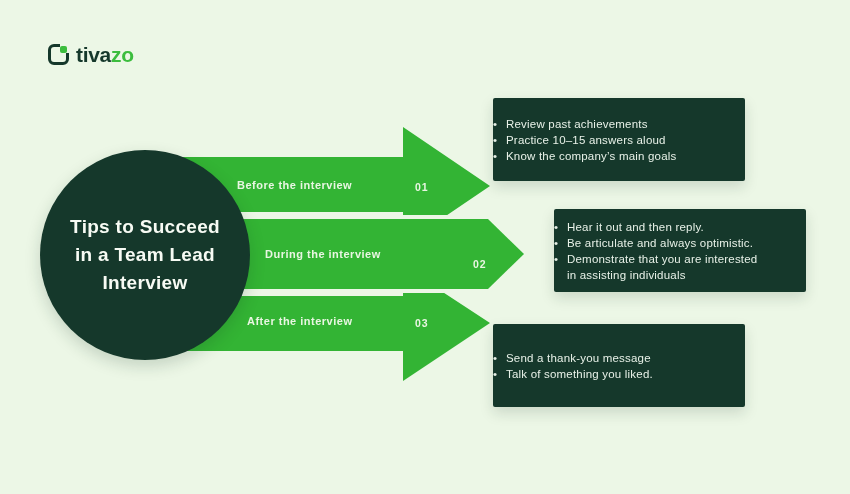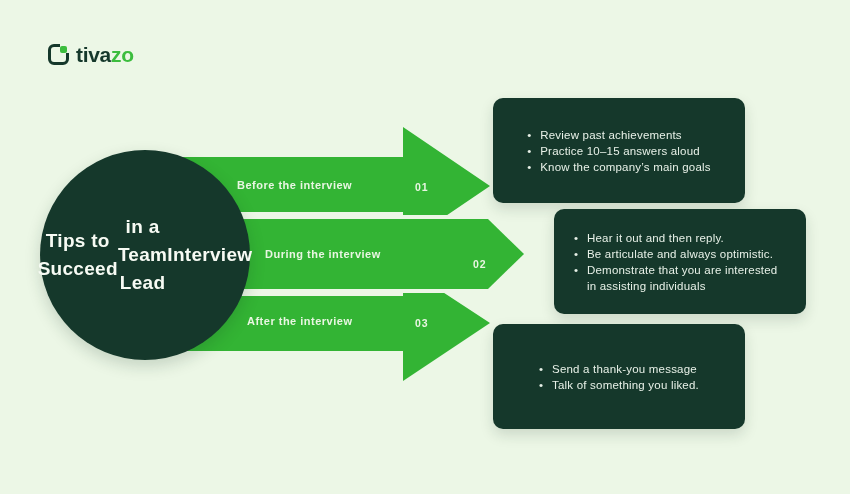--- a/index.html
+++ b/index.html
@@ -36,26 +36,26 @@
   .num-before{left:415px;top:187px;}
   .lab-during{left:265px;top:254px;}
   .num-during{left:473px;top:264px;}
   .lab-after{left:247px;top:321px;}
   .num-after{left:415px;top:323px;}
 
   
   .circle{position:absolute;left:40px;top:150px;width:210px;height:210px;border-radius:50%;
     background:var(--dark);display:flex;align-items:center;justify-content:center;
     box-shadow:0 6px 16px rgba(18,50,36,.18);}
-  .circle-title{display:flex;align-items:center;text-align:center;
+  .circle-title{display:flex;flex-direction:column;align-items:center;text-align:center;
     color:var(--title-text);font-weight:700;font-size:19px;line-height:28px;letter-spacing:0.3px;}
 
   
-  .tips-box{position:absolute;width:252px;height:105px;background:var(--dark);border-radius:10px;
-    display:flex;align-items:center;justify-content:center;
+  .tips-box{position:absolute;width:252px;height:83px;background:var(--dark);border-radius:2px;
+    display:flex;align-items:center;
     box-shadow:0 6px 14px rgba(18,50,36,.15);}
   .box-before{left:493px;top:98px;}
   .box-during{left:554px;top:209px;}
   .box-after{left:493px;top:324px;}
   .tips-box ul{list-style:none;margin:0;padding:0;color:var(--box-text);font-size:11.5px;line-height:16px;letter-spacing:0.2px;}
   .box-during ul{max-width:212px;}
   .tips-box li{position:relative;padding-left:13px;}
   .tips-box li::before{content:"\2022";position:absolute;left:0;top:0;}
 </style>
 </head>

